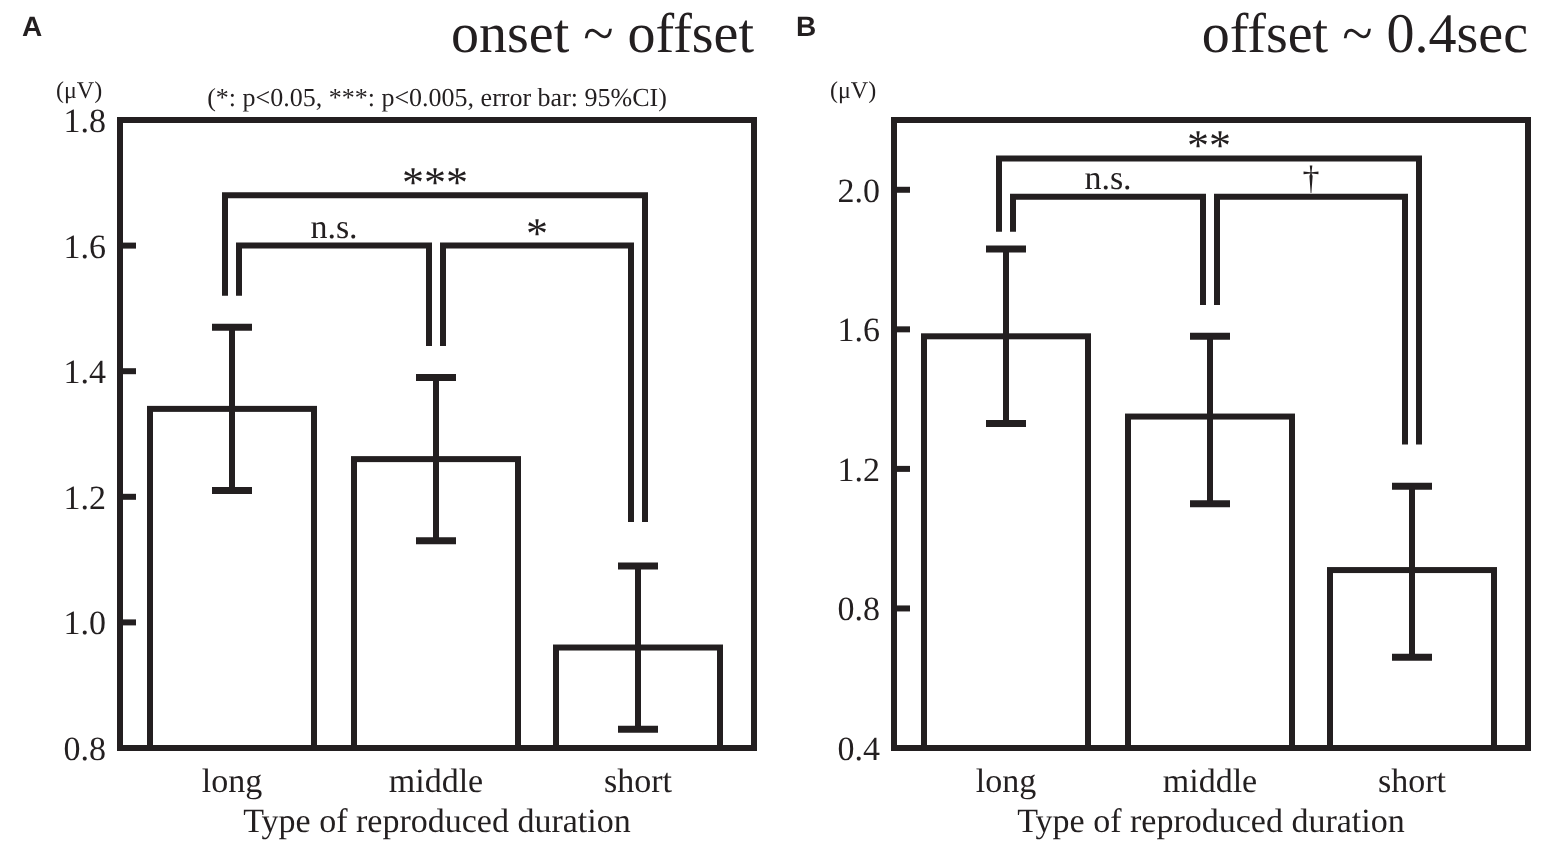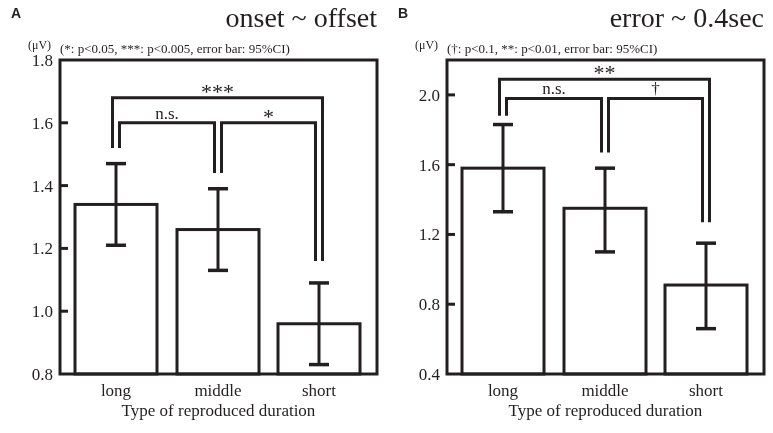--- a/index.html
+++ b/index.html
@@ -5,21 +5,21 @@
   html,body{margin:0;padding:0;background:#ffffff;}
   .figure{position:relative;width:773px;height:433px;background:#ffffff;overflow:hidden;
           font-family:"Liberation Serif","DejaVu Serif",serif;color:#231f20;}
   .panel{position:absolute;top:0;width:386px;height:433px;}
   .panel-letter{position:absolute;left:11px;top:5px;
           font-family:"Liberation Sans","DejaVu Sans",sans-serif;
           font-weight:bold;font-size:14px;color:#231f20;}
   .panel-title{position:absolute;left:60px;top:0;width:317px;text-align:right;
           font-size:28px;line-height:36px;color:#231f20;white-space:nowrap;}
   .y-unit{position:absolute;left:28px;top:38px;font-size:12px;color:#231f20;}
-  .subtitle{position:absolute;left:60px;top:41px;width:317px;text-align:left;
+  .subtitle{position:absolute;left:60px;top:41px;width:317px;text-align:center;
           font-size:13px;color:#231f20;white-space:nowrap;}
   svg.pchart{position:absolute;left:0;top:0;}
   svg text{font-family:"Liberation Serif","DejaVu Serif",serif;}
 </style>
 </head>
 <body>
 
 <div class="figure">
 
   <div class="panel" style="left:0px">
@@ -59,23 +59,22 @@
         <text x="116" y="396" text-anchor="middle" font-size="17" fill="#231f20">long</text>
         <text x="218" y="396" text-anchor="middle" font-size="17" fill="#231f20">middle</text>
         <text x="319" y="396" text-anchor="middle" font-size="17" fill="#231f20">short</text>
         <text x="218.5" y="416" text-anchor="middle" font-size="17" fill="#231f20">Type of reproduced duration</text>
         <rect x="60" y="60" width="317" height="314" fill="none" stroke="#231f20" stroke-width="3"></rect>
       </svg>
   </div>
 
   <div class="panel" style="left:387px">
     <div class="panel-letter">B</div>
-    <div class="panel-title">error ~ 0.4sec</div>
+    <div class="panel-title">offset ~ 0.4sec</div>
     <div class="y-unit">(μV)</div>
-    <div class="subtitle">(†: p&lt;0.1, **: p&lt;0.01, error bar: 95%CI)</div>
     <svg class="pchart" width="386" height="433">
         <text x="53" y="380" text-anchor="end" font-size="17" fill="#231f20">0.4</text>
         <line x1="60" y1="304.22222222222223" x2="68" y2="304.22222222222223" stroke="#231f20" stroke-width="3"></line>
         <text x="53" y="310.22222222222223" text-anchor="end" font-size="17" fill="#231f20">0.8</text>
         <line x1="60" y1="234.44444444444446" x2="68" y2="234.44444444444446" stroke="#231f20" stroke-width="3"></line>
         <text x="53" y="240.44444444444446" text-anchor="end" font-size="17" fill="#231f20">1.2</text>
         <line x1="60" y1="164.66666666666666" x2="68" y2="164.66666666666666" stroke="#231f20" stroke-width="3"></line>
         <text x="53" y="170.66666666666666" text-anchor="end" font-size="17" fill="#231f20">1.6</text>
         <line x1="60" y1="94.88888888888891" x2="68" y2="94.88888888888891" stroke="#231f20" stroke-width="3"></line>
         <text x="53" y="100.88888888888891" text-anchor="end" font-size="17" fill="#231f20">2.0</text>

